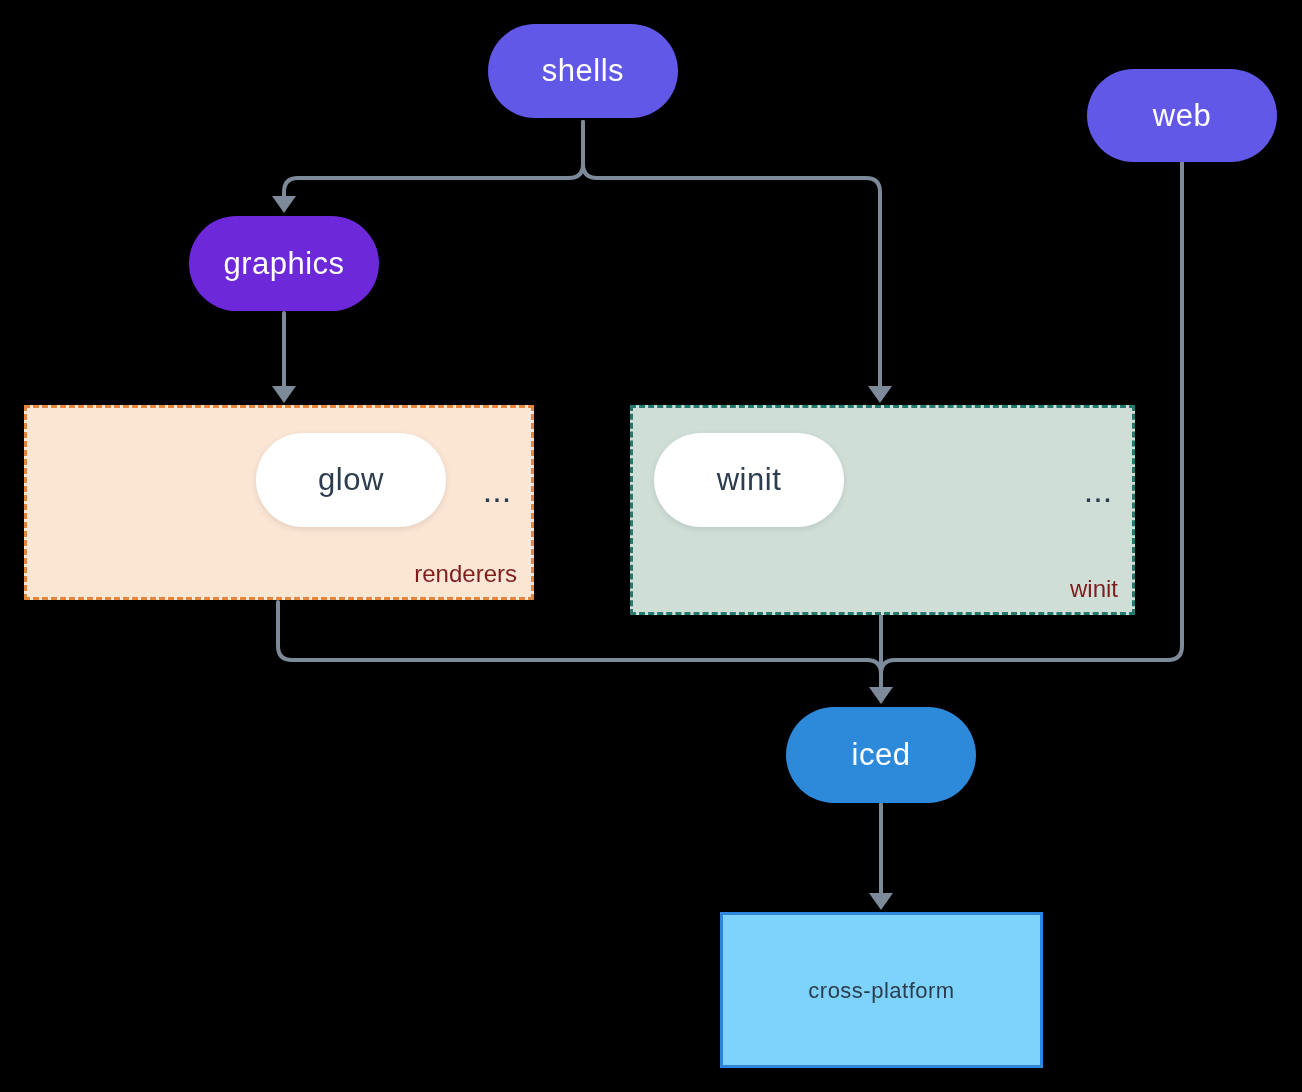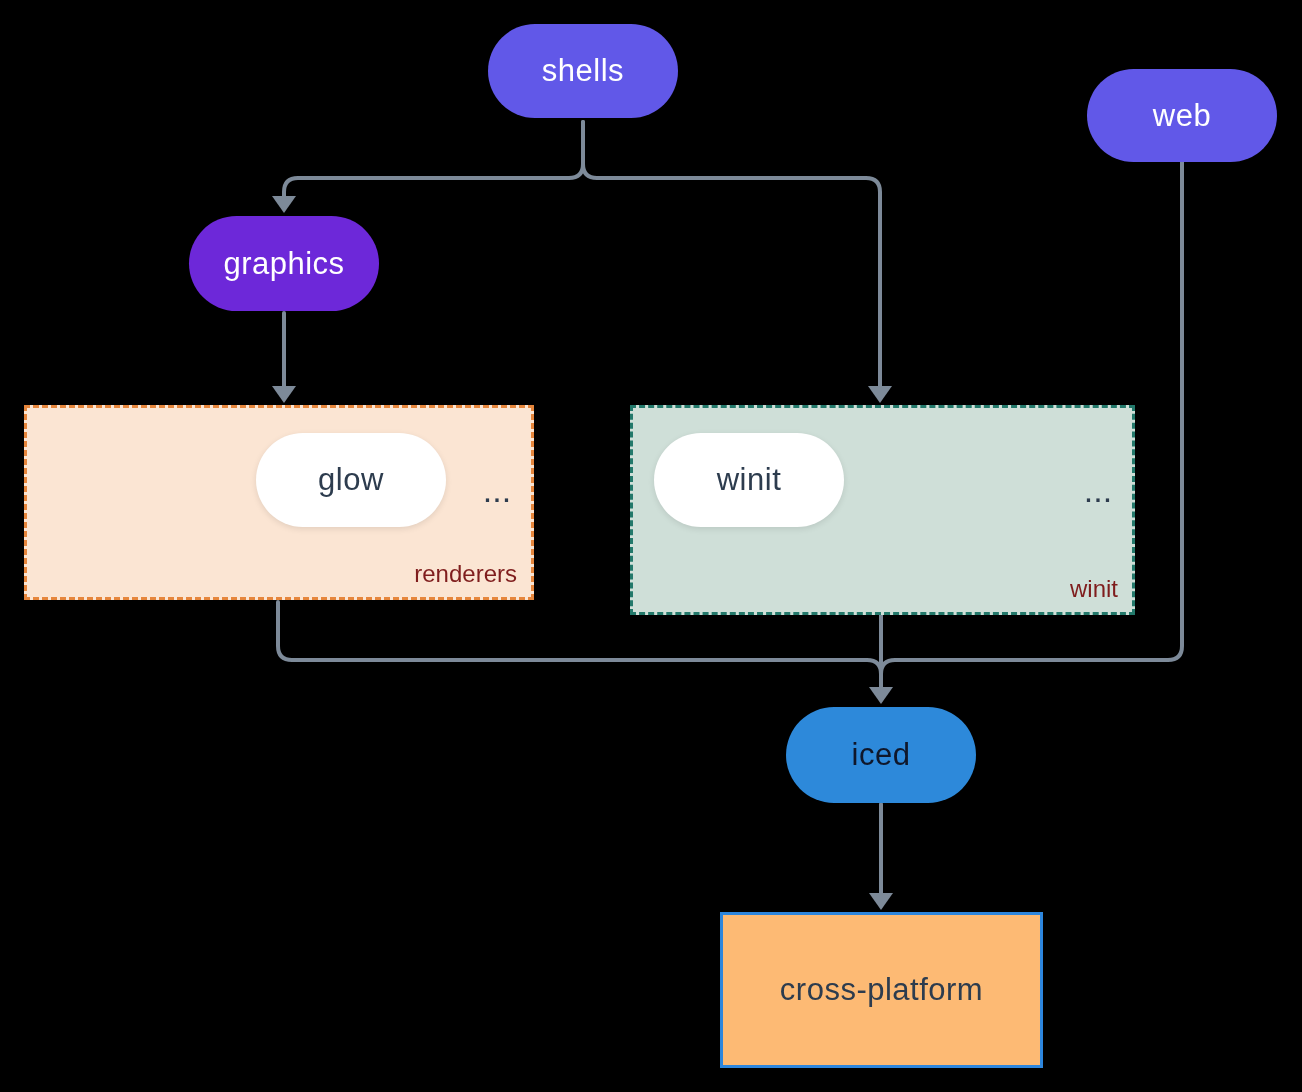--- a/index.html
+++ b/index.html
@@ -13,21 +13,21 @@
   svg.wires{position:absolute;left:0;top:0;width:1302px;height:1092px;}
   .pill{
     position:absolute;
     display:flex;align-items:center;justify-content:center;
     border-radius:48px;
     font-size:31px;
     letter-spacing:0.5px;
   }
   .pill-purple{background:#6158e8;color:#ffffff;}
   .pill-orange{background:#6d28d9;color:#ffffff;}
-  .pill-blue{background:#2d89da;color:#0f172a;}
+  .pill-blue{background:#2d89da;color:#ffffff;}
   .pill-white{background:#ffffff;color:#2d3c4e;box-shadow:0 2px 6px rgba(0,0,0,0.10);}
   .group-box{
     position:absolute;
     box-sizing:border-box;
   }
   .group-renderers{
     background:#fbe5d3;
     border:3px dashed #e6863c;
   }
   .group-shells{
@@ -40,24 +40,24 @@
   }
   .ellipsis{
     position:absolute;
     display:flex;align-items:center;justify-content:center;
     font-size:34px;color:#2d3c4e;
     padding-top:10px;
   }
   .app-box{
     position:absolute;
     box-sizing:border-box;
-    background:#fdba74;
+    background:#7dd3fc;
     border:3px solid #2d86dd;
     display:flex;flex-direction:row;align-items:center;justify-content:center;
-    color:#2d3c4e;font-size:31px;line-height:1.5;
+    color:#2d3c4e;font-size:22px;line-height:1.5;
     letter-spacing:0.5px;
   }
 </style>
 </head>
 <body>
 
 <div class="canvas">
 
   <svg class="wires" viewBox="0 0 1302 1092">
     <g stroke="#7d8a99" stroke-width="4" fill="none" stroke-linecap="round">

